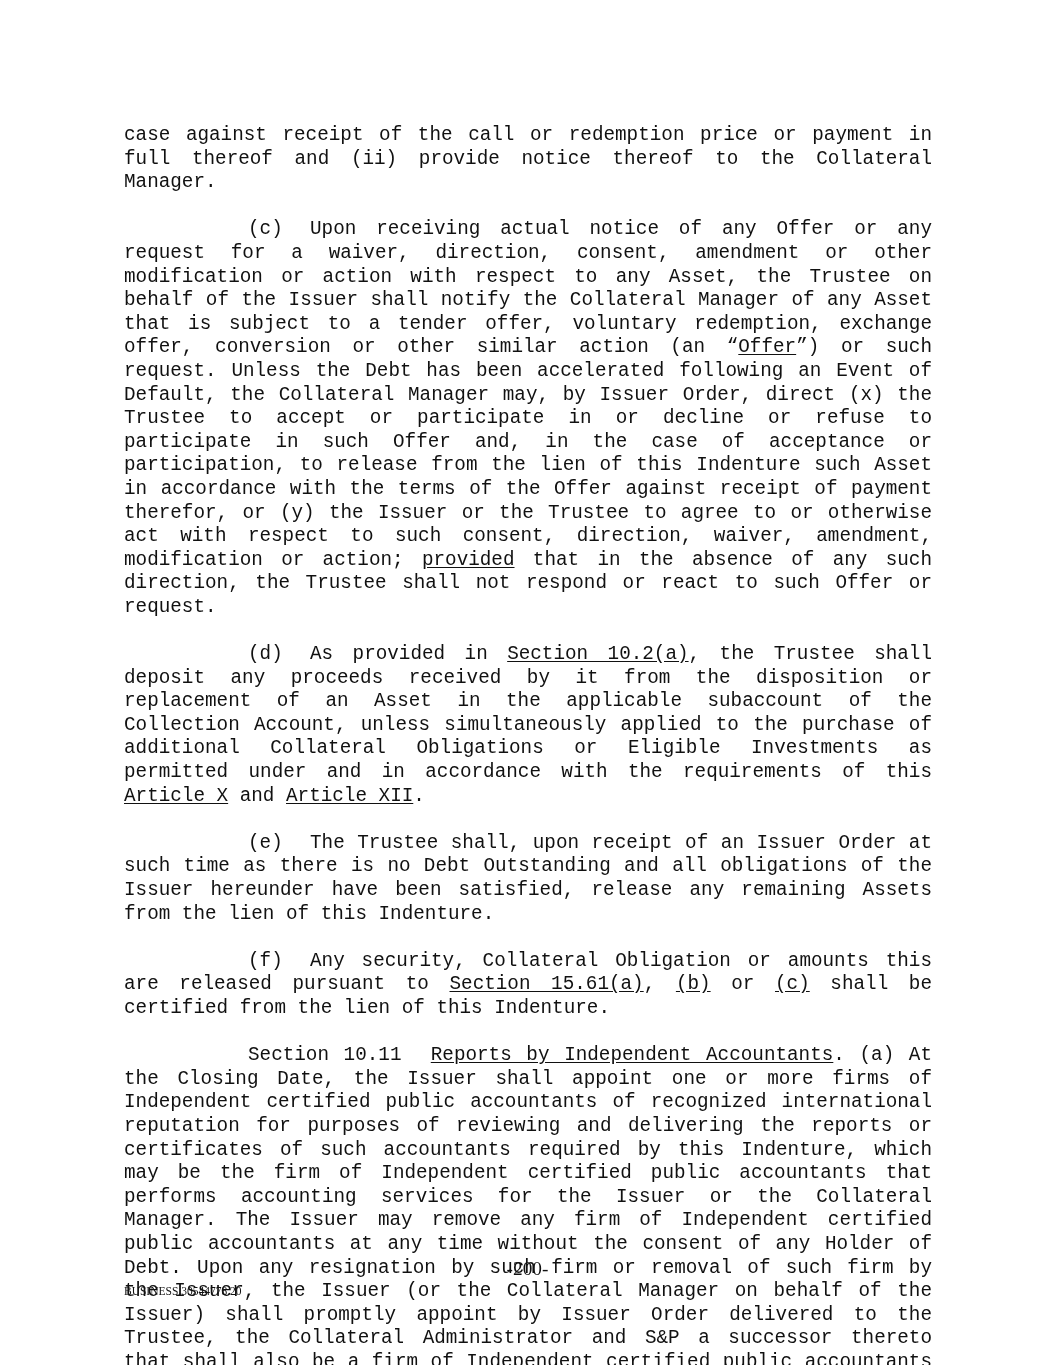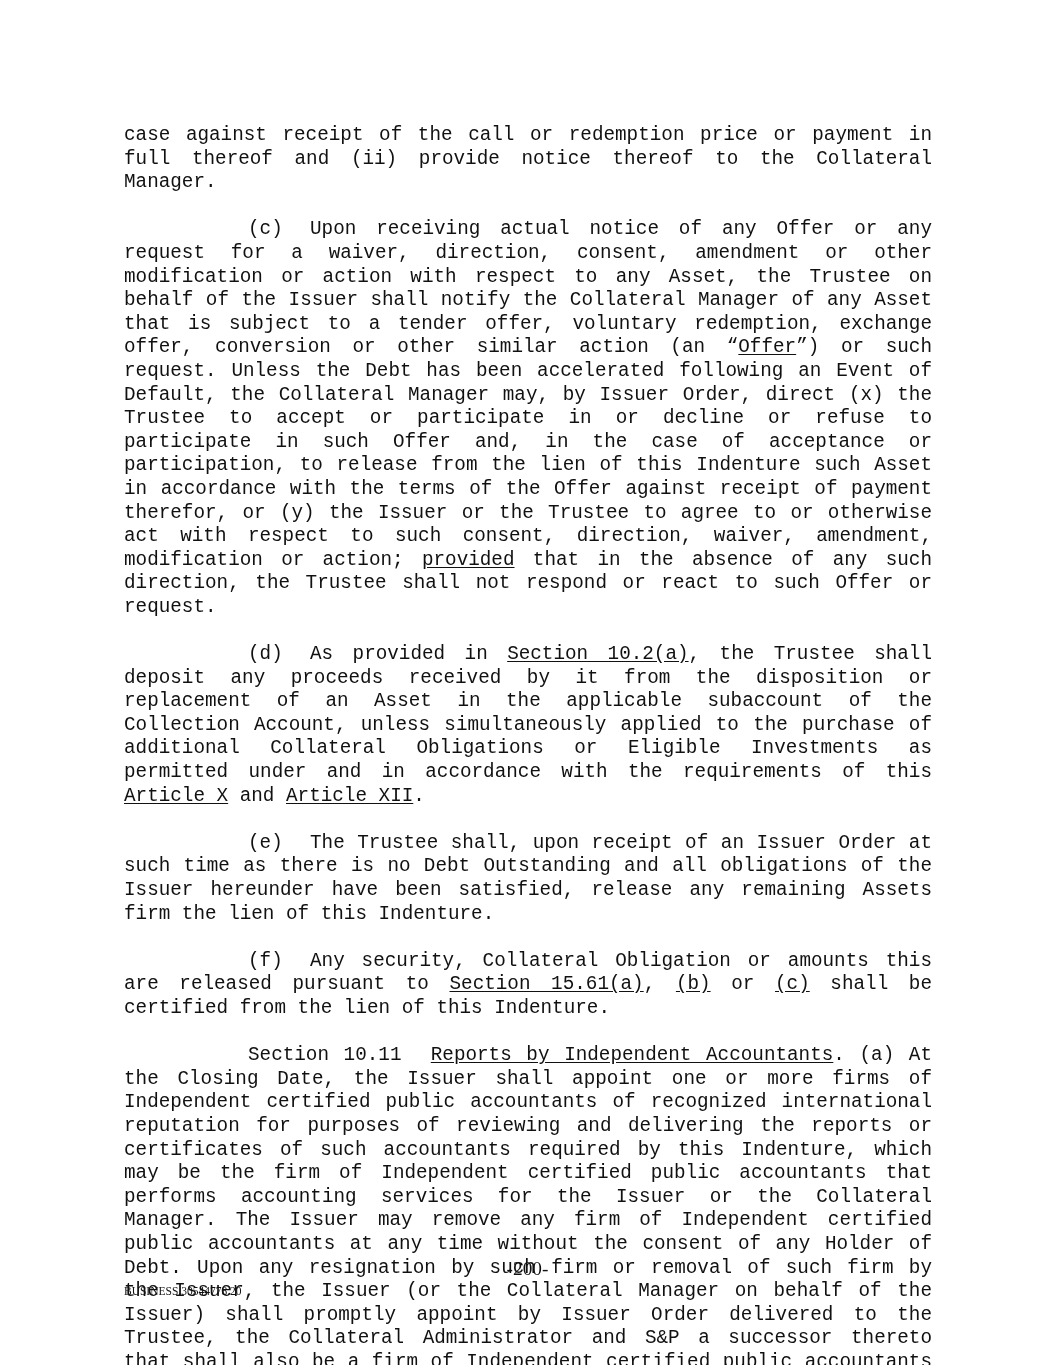--- a/index.html
+++ b/index.html
@@ -26,21 +26,21 @@
 <body>
 
 <div class="page">
 
   <p class="para"><span>case against receipt of the call or redemption price or payment in full thereof and (ii) provide notice thereof to the Collateral Manager.</span></p>
 
   <p class="para"><span class="indent"></span><span class="label">(c)</span><span>Upon receiving actual notice of any Offer or any request for a waiver, direction, consent, amendment or other modification or action with respect to any Asset, the Trustee on behalf of the Issuer shall notify the Collateral Manager of any Asset that is subject to a tender offer, voluntary redemption, exchange offer, conversion or other similar action (an “</span><span class="u">Offer</span><span>”) or such request.  Unless the Debt has been accelerated following an Event of Default, the Collateral Manager may, by Issuer Order, direct (x) the Trustee to accept or participate in or decline or refuse to participate in such Offer and, in the case of acceptance or participation, to release from the lien of this Indenture such Asset in accordance with the terms of the Offer against receipt of payment therefor, or (y) the Issuer or the Trustee to agree to or otherwise act with respect to such consent, direction, waiver, amendment, modification or action; </span><span class="u">provided</span><span> that in the absence of any such direction, the Trustee shall not respond or react to such Offer or request.</span></p>
 
   <p class="para"><span class="indent"></span><span class="label">(d)</span><span>As provided in </span><span class="u">Section 10.2(a)</span><span>, the Trustee shall deposit any proceeds received by it from the disposition or replacement of an Asset in the applicable subaccount of the Collection Account, unless simultaneously applied to the purchase of additional Collateral Obligations or Eligible Investments as permitted under and in accordance with the requirements of this </span><span class="u">Article X</span><span> and </span><span class="u">Article XII</span><span>.</span></p>
 
-  <p class="para"><span class="indent"></span><span class="label">(e)</span><span>The Trustee shall, upon receipt of an Issuer Order at such time as there is no Debt Outstanding and all obligations of the Issuer hereunder have been satisfied, release any remaining Assets firm the lien of this Indenture.</span></p>
+  <p class="para"><span class="indent"></span><span class="label">(e)</span><span>The Trustee shall, upon receipt of an Issuer Order at such time as there is no Debt Outstanding and all obligations of the Issuer hereunder have been satisfied, release any remaining Assets from the lien of this Indenture.</span></p>
 
   <p class="para"><span class="indent"></span><span class="label">(f)</span><span>Any security, Collateral Obligation or amounts this are released pursuant to </span><span class="u">Section 15.61(a)</span><span>, </span><span class="u">(b)</span><span> or </span><span class="u">(c)</span><span> shall be certified from the lien of this Indenture.</span></p>
 
 
   <p class="para"><span class="indent"></span><span>Section 10.11</span>&nbsp;&nbsp;<span class="u">Reports by Independent Accountants</span><span>.  (a) At the Closing Date, the Issuer shall appoint one or more firms of Independent certified public accountants of recognized international reputation for purposes of reviewing and delivering the reports or certificates of such accountants required by this Indenture, which may be the firm of Independent certified public accountants that performs accounting services for the Issuer or the Collateral Manager.  The Issuer may remove any firm of Independent certified public accountants at any time without the consent of any Holder of Debt.  Upon any resignation by such firm or removal of such firm by the Issuer, the Issuer (or the Collateral Manager on behalf of the Issuer) shall promptly appoint by Issuer Order delivered to the Trustee, the Collateral Administrator and S&amp;P a successor thereto that shall also be a firm of Independent certified public accountants of recognized international reputation, which may be a firm of Independent certified public accountants that performs accounting services for the Issuer or the Collateral Manager.  If the Issuer shall fail to appoint a successor to a firm of Independent certified public accountants which has resigned within 30 days after such resignation, the Issuer shall promptly notify the Trustee and the Collateral Administrator of such failure in writing.  If the Issuer shall not have appointed a successor within ten days thereafter, the Trustee</span></p>
 
 </div>
 
 <div class="page-number">-200-</div>
 <div class="doc-id">BUSINESS.30544778.20</div>

